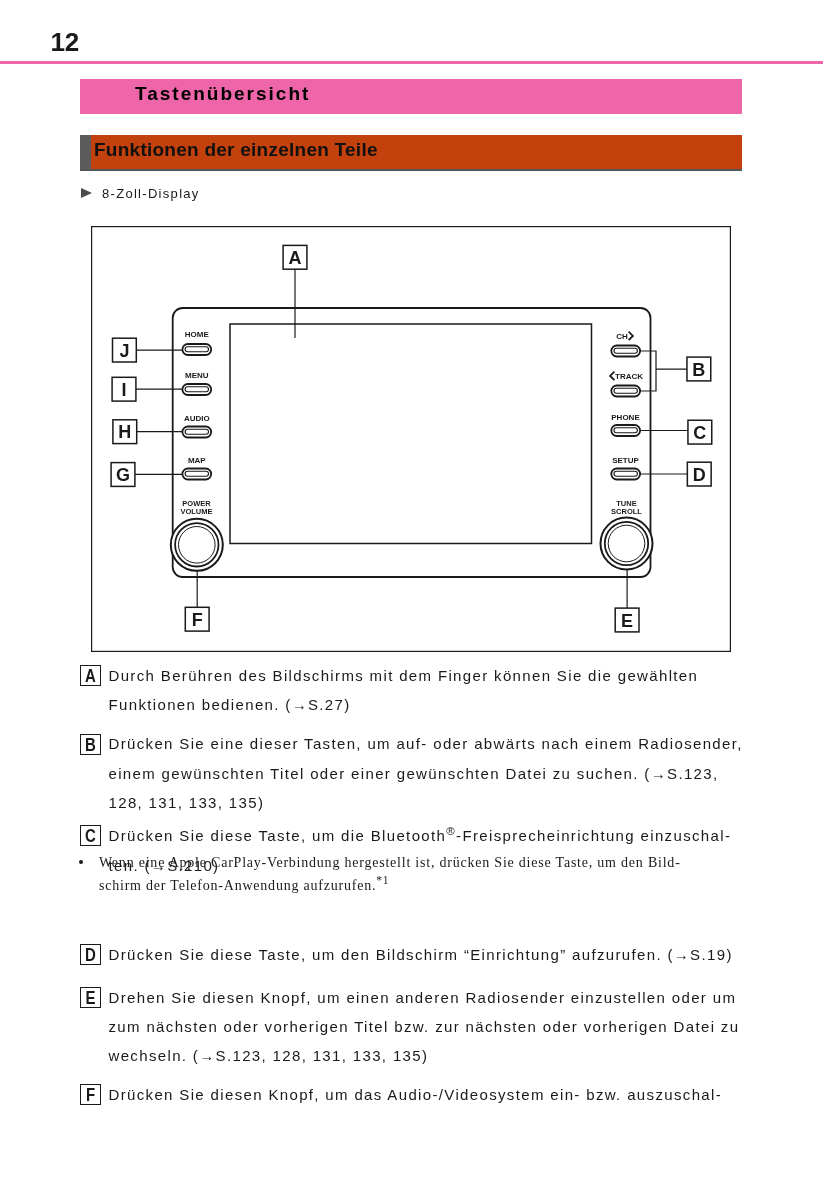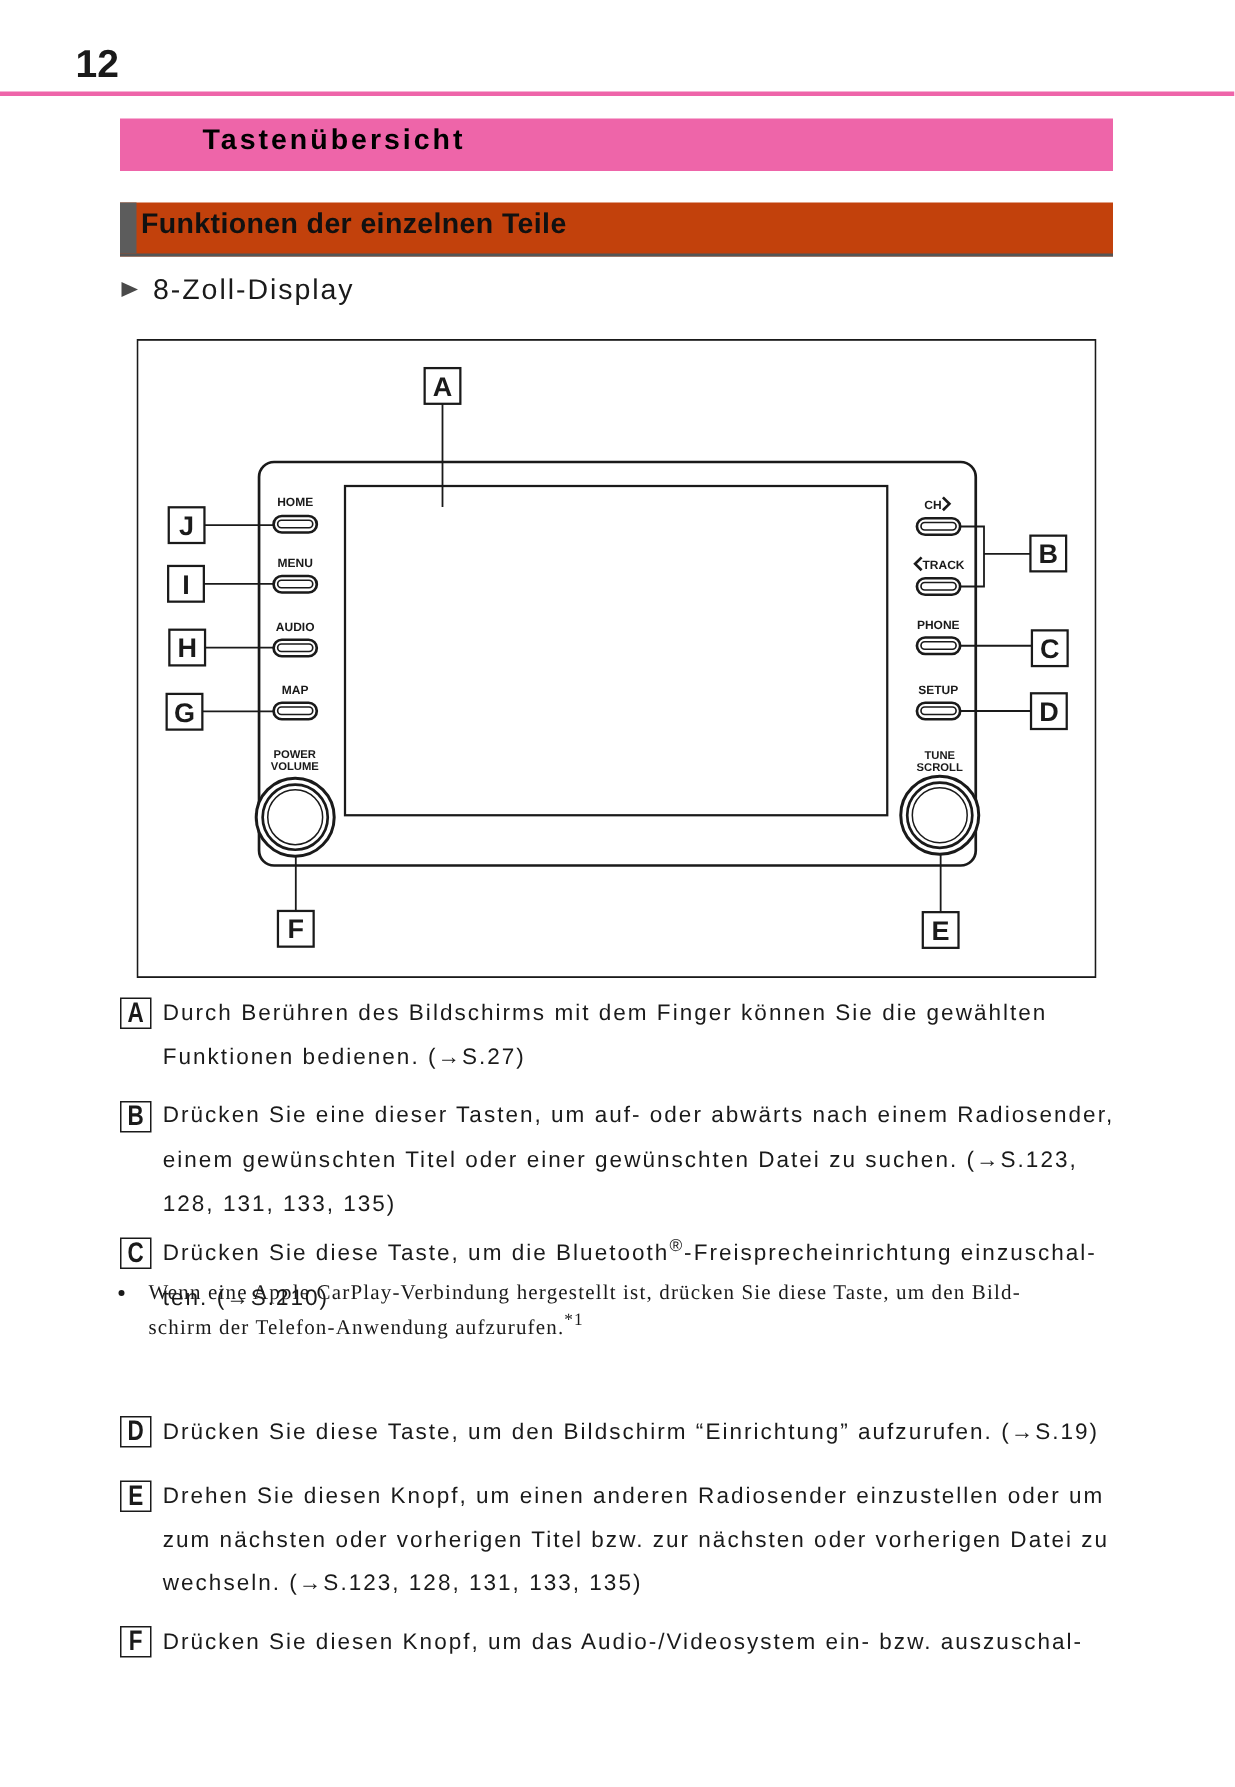--- a/index.html
+++ b/index.html
@@ -29,21 +29,21 @@
 
 <div class="abs" style="left:80px;top:134.5px;width:662px;height:34px;background:#c2410c;border-bottom:2.5px solid #555555;">
 
   <span style="position:absolute;left:0;top:0;width:11px;height:34px;background:#5c5c5c;"></span>
 
   <span style="position:absolute;left:14px;top:4px;font-size:19px;font-weight:bold;color:#111111;letter-spacing:0.25px;">Funktionen der einzelnen Teile</span>
 </div>
 
 <div class="abs" style="left:81px;top:188px;width:0;height:0;border-left:11px solid #4a4a4a;border-top:5.5px solid transparent;border-bottom:5.5px solid transparent;"></div>
 
-<div class="abs" style="left:102px;top:185.5px;font-size:19px;line-height:16px;letter-spacing:1.3px;">8-Zoll-Display</div>
+<div class="abs" style="left:102px;top:185.5px;font-size:13px;line-height:16px;letter-spacing:1.3px;">8-Zoll-Display</div>
 
 <svg class="abs" style="left:91px;top:226px;" width="640" height="426" viewBox="0 0 640 426">
   <g fill="none" stroke="#1a1a1a">
 
     <rect x="0.6" y="0.6" width="638.8" height="424.8" stroke-width="1.2"></rect>
 
     <rect x="81.7" y="82" width="477.8" height="269" rx="10" stroke-width="1.8"></rect>
 
     <rect x="139" y="98" width="361.5" height="219.5" stroke-width="1.5"></rect>
 

